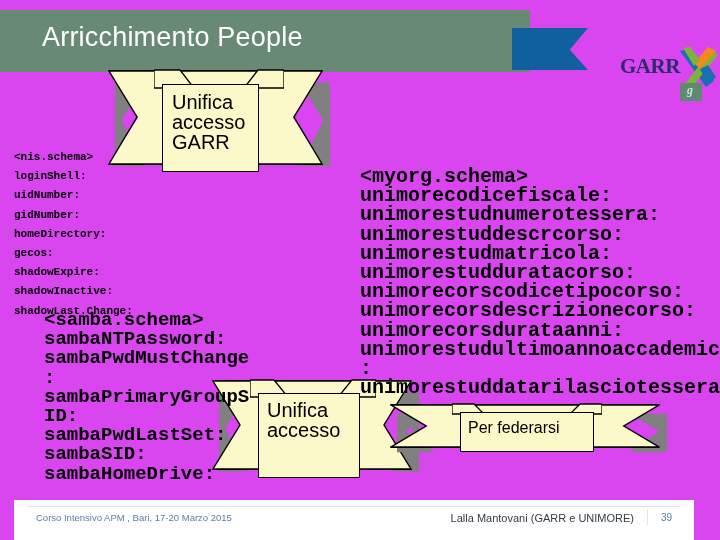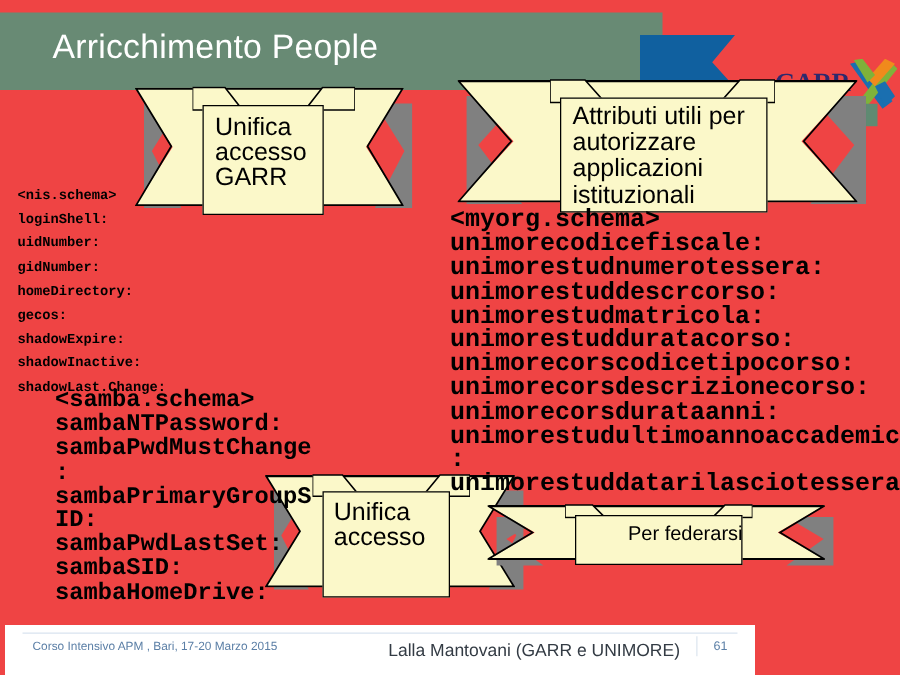--- a/index.html
+++ b/index.html
@@ -3,21 +3,21 @@
 <meta charset="utf-8">
 <style>
   html,body{margin:0;padding:0;}
   body{
     width:720px;height:540px;
     background:#ffffff;
     font-family:"Liberation Sans", sans-serif;
     overflow:hidden;
     position:relative;
   }
-  .slide{position:absolute;inset:0;width:720px;height:540px;overflow:hidden;background:#ef4444;}
+  .slide{position:absolute;inset:0;width:720px;height:540px;overflow:hidden;background:#d946ef;}
 
   
   .hdr-green{
     position:absolute;left:0;top:10px;width:530px;height:62px;
     background:#688a74;
   }
   .hdr-title{
     position:absolute;left:42px;top:22px;
     font-size:27px;color:#ffffff;letter-spacing:.2px;white-space:nowrap;
   }
@@ -73,31 +73,31 @@
     font-family:"Liberation Mono","DejaVu Sans Mono",monospace;
     font-weight:bold;color:#000;white-space:pre;
   }
   #nis-block{left:14px;top:124px;font-size:11px;line-height:19.2px;margin-top:24px;}
   #samba-block{left:44px;top:311px;font-size:19px;line-height:19.2px;}
   #myorg-block{left:360px;top:167px;font-size:20px;line-height:19.2px;}
   #edu-block{left:392px;top:451px;font-size:14.5px;line-height:19.2px;}
 
   
   .footbar{
-    position:absolute;left:4px;bottom:0;width:600px;height:40px;
+    position:absolute;left:14px;bottom:0;width:680px;height:40px;
     background:#ffffff;
   }
   .footline{
     position:absolute;left:14px;right:14px;top:6px;height:1px;background:#d9e3ef;
   }
   .foot-left{
     position:absolute;left:22px;top:12px;font-size:9.5px;color:#5b7fa6;white-space:nowrap;
   }
   .foot-right{
-    position:absolute;right:60px;top:12px;font-size:14px;color:#333b44;white-space:nowrap;
+    position:absolute;right:60px;top:12px;font-size:11px;color:#333b44;white-space:nowrap;
   }
   .foot-num{
     position:absolute;right:22px;top:12px;font-size:10px;color:#5b7fa6;
   }
   .foot-sep{
     position:absolute;right:46px;top:9px;width:1px;height:16px;background:#dde6f0;
   }
 </style>
 </head>
 <body>
@@ -134,38 +134,20 @@
       <polygon points="130,1 104,1 90,19 130,19" fill="#fbf8c9" stroke="#000" stroke-width="1.3"></polygon>
     </svg>
     <div class="note" style="left:54px;top:14px;width:97px;height:88px;"></div>
     <div class="txt" style="left:64px;top:22px;width:90px;">
       <div>Unifica</div>
       <div>accesso</div>
       <div>GARR</div>
     </div>
   </div>
 
-  <div class="scroll" style="left:366px;top:64px;width:320px;height:98px;">
-    <div class="shadow"></div>
-    <div class="body"></div>
-    <svg class="bodyline" viewBox="0 0 320 98" preserveAspectRatio="none">
-      <path d="M1,1 L319,1 L277,49 L319,97 L1,97 L43,49 Z" fill="none" stroke="#000" stroke-width="1.4"></path>
-    </svg>
-    <svg style="position:absolute;left:74px;top:-1px;width:180px;height:22px;" viewBox="0 0 180 22">
-      <polygon points="0,1 28,1 44,19 0,19" fill="#fbf8c9" stroke="#000" stroke-width="1.3"></polygon>
-      <polygon points="180,1 152,1 136,19 180,19" fill="#fbf8c9" stroke="#000" stroke-width="1.3"></polygon>
-    </svg>
-    <div class="note" style="left:82px;top:14px;width:166px;height:92px;"></div>
-    <div class="txt" style="left:92px;top:19px;width:160px;line-height:21px;">
-      <div>Attributi utili per</div>
-      <div>autorizzare</div>
-      <div>applicazioni</div>
-      <div>istituzionali</div>
-    </div>
-  </div>
 
   <div class="scroll" style="left:212px;top:380px;width:200px;height:90px;">
     <div class="shadow"></div>
     <div class="body"></div>
     <svg class="bodyline" viewBox="0 0 200 90" preserveAspectRatio="none">
       <path d="M1,1 L199,1 L172,45 L199,89 L1,89 L28,45 Z" fill="none" stroke="#000" stroke-width="1.4"></path>
     </svg>
     <svg style="position:absolute;left:38px;top:-1px;width:126px;height:20px;" viewBox="0 0 126 20">
       <polygon points="0,1 24,1 38,18 0,18" fill="#fbf8c9" stroke="#000" stroke-width="1.3"></polygon>
       <polygon points="126,1 102,1 88,18 126,18" fill="#fbf8c9" stroke="#000" stroke-width="1.3"></polygon>
@@ -181,21 +163,21 @@
     <div class="shadow"></div>
     <div class="body"></div>
     <svg class="bodyline" viewBox="0 0 270 44" preserveAspectRatio="none">
       <path d="M1,1 L269,1 L234,22 L269,43 L1,43 L36,22 Z" fill="none" stroke="#000" stroke-width="1.4"></path>
     </svg>
     <svg style="position:absolute;left:62px;top:-1px;width:150px;height:12px;" viewBox="0 0 150 12">
       <polygon points="0,1 22,1 32,11 0,11" fill="#fbf8c9" stroke="#000" stroke-width="1.3"></polygon>
       <polygon points="150,1 128,1 118,11 150,11" fill="#fbf8c9" stroke="#000" stroke-width="1.3"></polygon>
     </svg>
     <div class="note" style="left:70px;top:8px;width:134px;height:40px;"></div>
-    <div class="txt" style="left:78px;top:14px;width:126px;text-align:right;font-size:16px;">Per federarsi</div>
+    <div class="txt" style="left:78px;top:14px;width:126px;text-align:left;font-size:16px;">Per federarsi</div>
   </div>
 
   <div class="code" id="nis-block">&lt;nis.schema&gt;
 loginShell:
 uidNumber:
 gidNumber:
 homeDirectory:
 gecos:
 shadowExpire:
 shadowInactive:
@@ -220,16 +202,16 @@
 unimorecorsdurataanni:
 unimorestudultimoannoaccademico
 :
 unimorestuddatarilasciotessera:</div>
 
   <div class="footbar">
     <div class="footline"></div>
     <div class="foot-left">Corso Intensivo APM , Bari, 17-20 Marzo 2015</div>
     <div class="foot-right">Lalla Mantovani (GARR e UNIMORE)</div>
     <div class="foot-sep"></div>
-    <div class="foot-num">61</div>
+    <div class="foot-num">39</div>
   </div>
 
 </div>
 
 </body></html>

